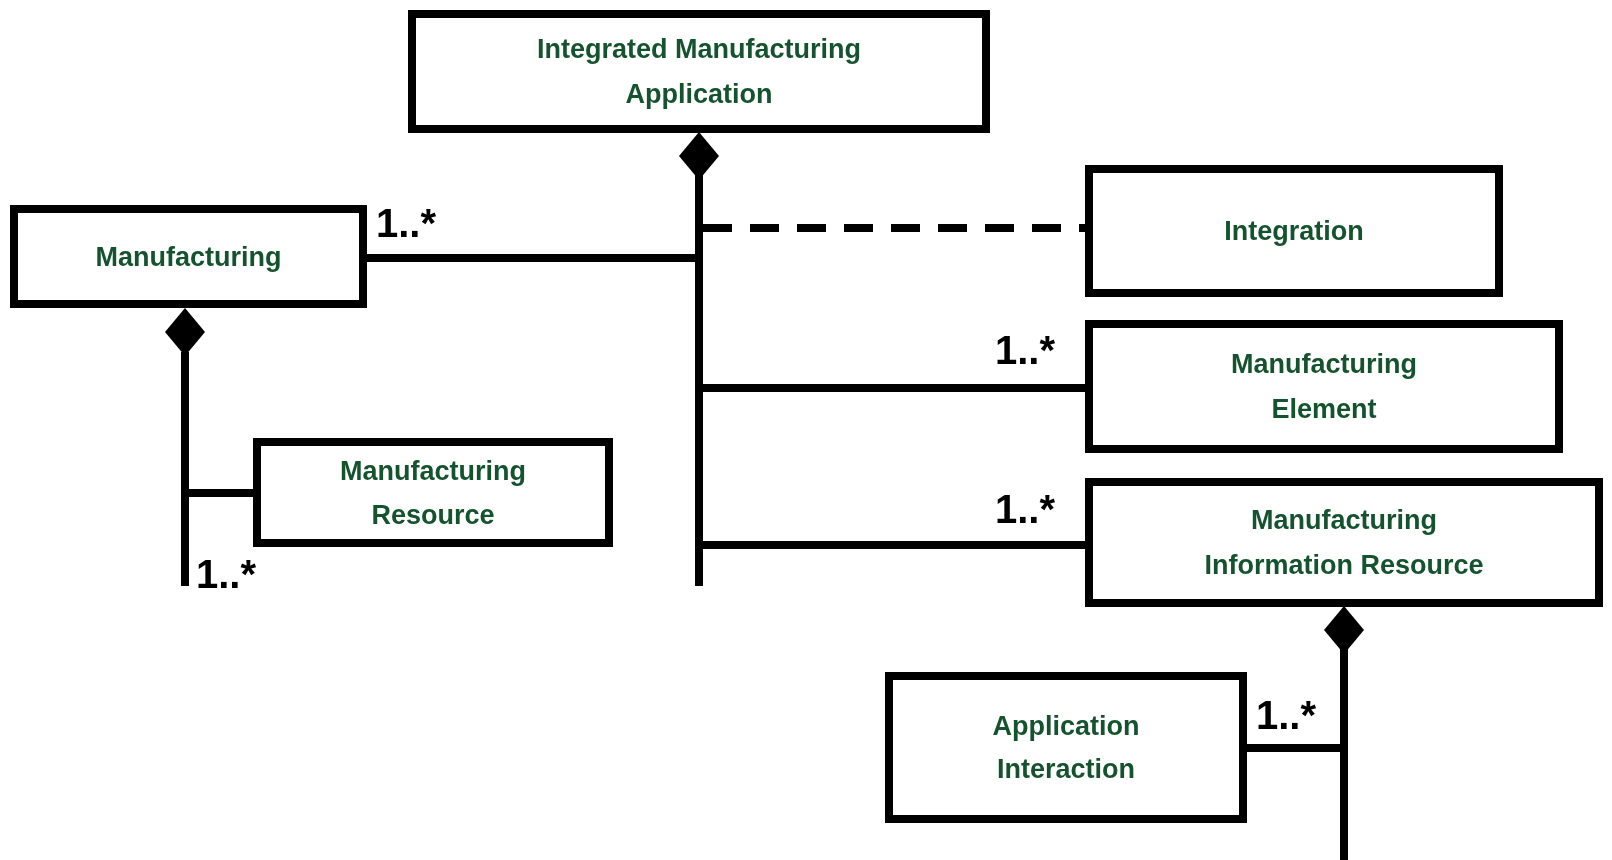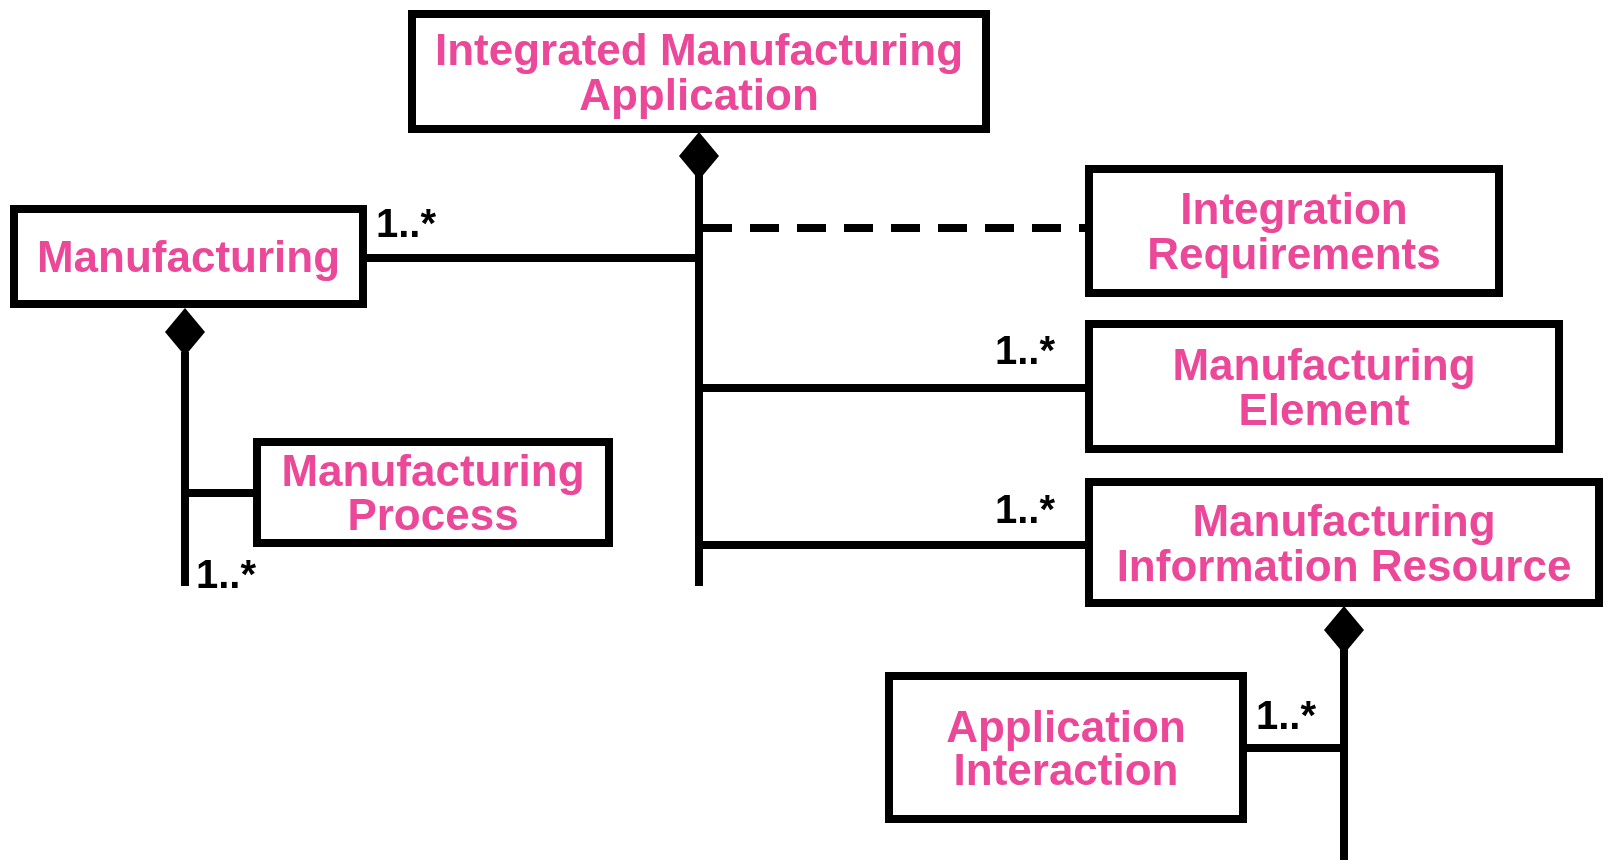--- a/index.html
+++ b/index.html
@@ -25,22 +25,22 @@
     position: absolute;
     box-sizing: border-box;
     border: 8px solid #000;
     background: #fff;
     display: flex;
     flex-direction: column;
     align-items: center;
     justify-content: center;
     text-align: center;
     font-weight: bold;
-    color: #ec4899;
-    font-size: 44px;
+    color: #14532d;
+    font-size: 27px;
     line-height: 45px;
     letter-spacing: 0px;
   }
   .node .bl { white-space: nowrap; }
 
   .b-ima  { left: 408px;  top: 10px;  width: 582px; height: 123px; }
   .b-mp   { left: 10px;   top: 205px; width: 357px; height: 103px; line-height: 44px; }
   .b-ir   { left: 1085px; top: 165px; width: 418px; height: 132px; }
   .b-mr   { left: 1085px; top: 320px; width: 478px; height: 133px; }
   .b-mie  { left: 1085px; top: 478px; width: 518px; height: 129px; }
@@ -115,36 +115,35 @@
     <div class="bl">Integrated Manufacturing</div>
     <div class="bl">Application</div>
   </div>
 
   <div class="node b-mp">
     <div class="bl">Manufacturing</div>
   </div>
 
   <div class="node b-ir">
     <div class="bl">Integration</div>
-    <div class="bl">Requirements</div>
   </div>
 
   <div class="node b-mr">
     <div class="bl">Manufacturing</div>
     <div class="bl">Element</div>
   </div>
 
   <div class="node b-mie">
     <div class="bl">Manufacturing</div>
     <div class="bl">Information Resource</div>
   </div>
 
   <div class="node b-ma">
     <div class="bl">Manufacturing</div>
-    <div class="bl">Process</div>
+    <div class="bl">Resource</div>
   </div>
 
   <div class="node b-aime">
     <div class="bl">Application</div>
     <div class="bl">Interaction</div>
   </div>
 
   <div class="mult m-process">1..*</div>
   <div class="mult m-resource">1..*</div>
   <div class="mult m-infoex">1..*</div>

